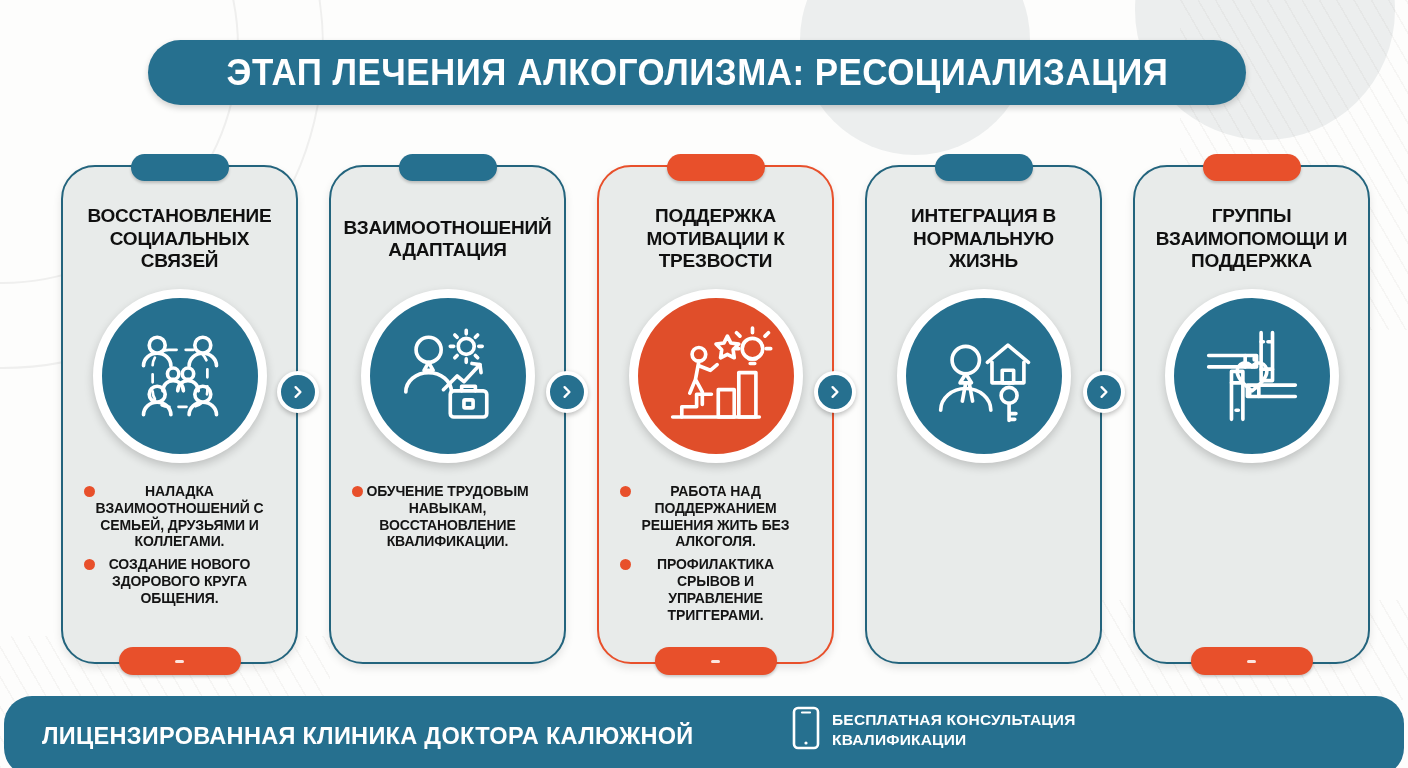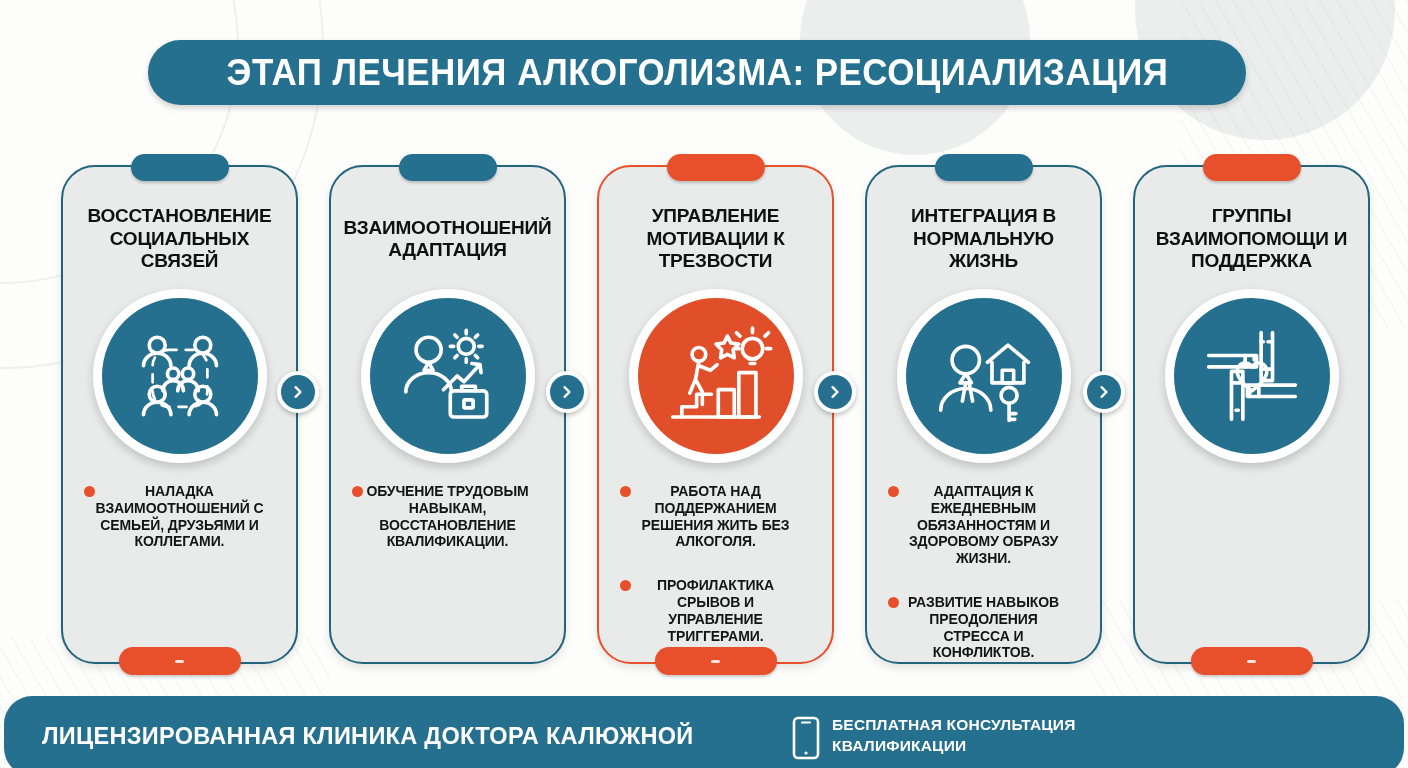--- a/index.html
+++ b/index.html
@@ -64,21 +64,21 @@
     letter-spacing:-.2px;
   }
   .icon-circle{
     margin-top:8px;width:156px;height:156px;border-radius:50%;
     background:#26708f;border:9px solid #fff;
     box-shadow:0 4px 10px rgba(0,0,0,.18);
     display:flex;align-items:center;justify-content:center;flex:0 0 auto;
   }
   .icon-circle.orange{background:#e04e2a;}
   .icon-circle svg{width:114px;height:114px;}
-  .bullets{width:100%;margin-top:20px;display:flex;flex-direction:column;gap:27px;}
+  .bullets{width:100%;margin-top:20px;display:flex;flex-direction:column;gap:6px;}
   .bullet{position:relative;padding:0 16px;}
   .bullet .dot{
     position:absolute;left:21px;top:3px;width:11px;height:11px;border-radius:50%;
     background:#e8502b;
   }
   .bullet .btext{
     display:block;text-align:center;font-weight:700;font-size:14px;line-height:1.2;
     color:#141414;letter-spacing:-.1px;padding:0 14px;
   }
 
@@ -93,21 +93,21 @@
   
   .footer{
     position:absolute;left:4px;right:4px;bottom:-8px;height:80px;
     background:#26708f;border-radius:28px;z-index:5;
     display:flex;align-items:center;
   }
   .footer-clinic{
     margin-left:38px;color:#fff;font-weight:700;font-size:24px;letter-spacing:.3px;
     transform:scaleX(.98);transform-origin:left;
   }
-  .footer-right{position:absolute;left:788px;top:10px;display:flex;align-items:flex-start;gap:12px;margin-top:10px;}
+  .footer-right{position:absolute;left:788px;top:10px;display:flex;align-items:flex-end;gap:12px;}
   .phone-icon svg{width:28px;height:44px;display:block;}
   .footer-consult{display:flex;flex-direction:column;gap:2px;}
   .footer-consult span{color:#fff;font-weight:700;font-size:15.5px;letter-spacing:.2px;line-height:1.2;}
 
   .lineart{fill:none;stroke:#fff;stroke-width:3.2;stroke-linecap:round;stroke-linejoin:round;}
   .lineart-thin{fill:none;stroke:#fff;stroke-width:2.4;stroke-linecap:round;stroke-linejoin:round;}
 </style>
 </head>
 <body>
 
@@ -145,20 +145,24 @@
           <circle cx="57" cy="48" r="5"></circle>
             <path d="M48 63 a9 9 0 0 1 18 0"></path>
         </g>
       </svg>
     </div>
     <div class="bullets">
       <div class="bullet">
         <span class="dot"></span>
         <span class="btext">НАЛАДКА ВЗАИМООТНОШЕНИЙ С СЕМЬЕЙ, ДРУЗЬЯМИ И КОЛЛЕГАМИ.</span>
       </div>
+      <div class="bullet">
+        <span class="dot"></span>
+        <span class="btext">СОЗДАНИЕ НОВОГО ЗДОРОВОГО КРУГА ОБЩЕНИЯ.</span>
+      </div>
     </div>
     <div class="bottom-tab">
         <span class="dash"></span>
       </div>
   </div>
 
   <div class="card">
     <div class="top-tab"></div>
     <div class="card-title">ВЗАИМООТНОШЕНИЙ АДАПТАЦИЯ</div>
     <div class="icon-circle">
@@ -180,21 +184,21 @@
     <div class="bullets">
       <div class="bullet">
         <span class="dot"></span>
         <span class="btext">ОБУЧЕНИЕ ТРУДОВЫМ НАВЫКАМ, ВОССТАНОВЛЕНИЕ КВАЛИФИКАЦИИ.</span>
       </div>
     </div>
   </div>
 
   <div class="card accent-orange">
     <div class="top-tab orange"></div>
-    <div class="card-title">УПРАВЛЕНИЕ МОТИВАЦИИ К ТРЕЗВОСТИ</div>
+    <div class="card-title">ПОДДЕРЖКА МОТИВАЦИИ К ТРЕЗВОСТИ</div>
     <div class="icon-circle orange">
       <svg viewBox="0 0 100 100">
         <g class="lineart">
           <path d="M12 86 h76"></path>
           <path d="M20 86 v-9 h13 v-11 h13"></path>
           <rect x="52" y="62" width="14" height="24"></rect>
           <rect x="70" y="47" width="15" height="39"></rect>
           <circle cx="35" cy="31" r="6"></circle>
           <path d="M35 37 l-3 16 M32 53 l-5 12 M32 53 l6 11 v11 M35 41 l10 4 6 -5"></path>
           <path d="M60 15 l3 6 7 1 -5 5 1 7 -6 -3 -6 3 1 -7 -5 -5 7 -1 z"></path>
@@ -229,30 +233,20 @@
           <path d="M12 80 a22 19 0 0 1 44 0"></path>
           <path d="M34 48 l-5 8 10 0 z M34 56 l-3 16 m6 -16 l3 16"></path>
           <path d="M53 38 l18 -15 18 15"></path>
           <path d="M57 38 v18 h28 v-18"></path>
           <rect x="66" y="45" width="10" height="11"></rect>
           <circle cx="72" cy="67" r="7"></circle>
           <path d="M72 74 v15 M72 83 h6 M72 88 h5"></path>
         </g>
       </svg>
     </div>
-    <div class="bullets">
-      <div class="bullet">
-        <span class="dot"></span>
-        <span class="btext">АДАПТАЦИЯ К ЕЖЕДНЕВНЫМ ОБЯЗАННОСТЯМ И ЗДОРОВОМУ ОБРАЗУ ЖИЗНИ.</span>
-      </div>
-      <div class="bullet">
-        <span class="dot"></span>
-        <span class="btext">РАЗВИТИЕ НАВЫКОВ ПРЕОДОЛЕНИЯ СТРЕССА И КОНФЛИКТОВ.</span>
-      </div>
-    </div>
   </div>
 
   <div class="card">
     <div class="top-tab orange"></div>
     <div class="card-title">ГРУППЫ ВЗАИМОПОМОЩИ И ПОДДЕРЖКА</div>
     <div class="icon-circle">
       <svg viewBox="0 0 100 100">
         <g class="lineart">
           <path d="M50 63 c-9 -7 -13 -12 -13 -17 a7 7 0 0 1 13 -4 a7 7 0 0 1 13 4 c0 5 -4 10 -13 17 z"></path>
           <path d="M12 32 h42 v10 H12"></path>

